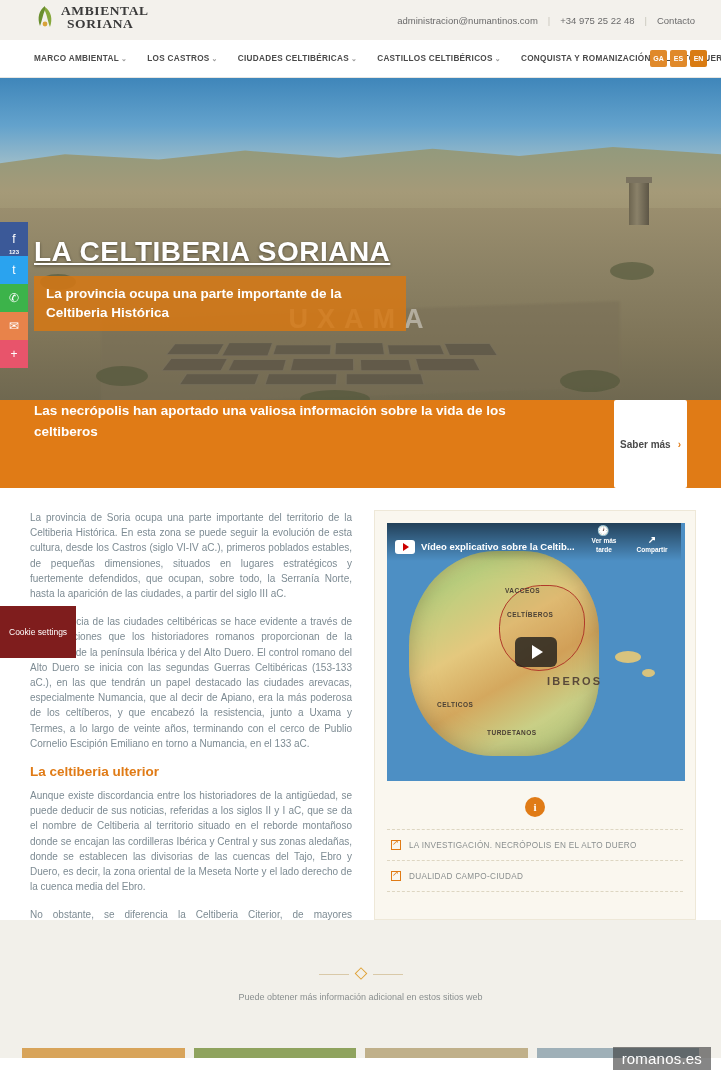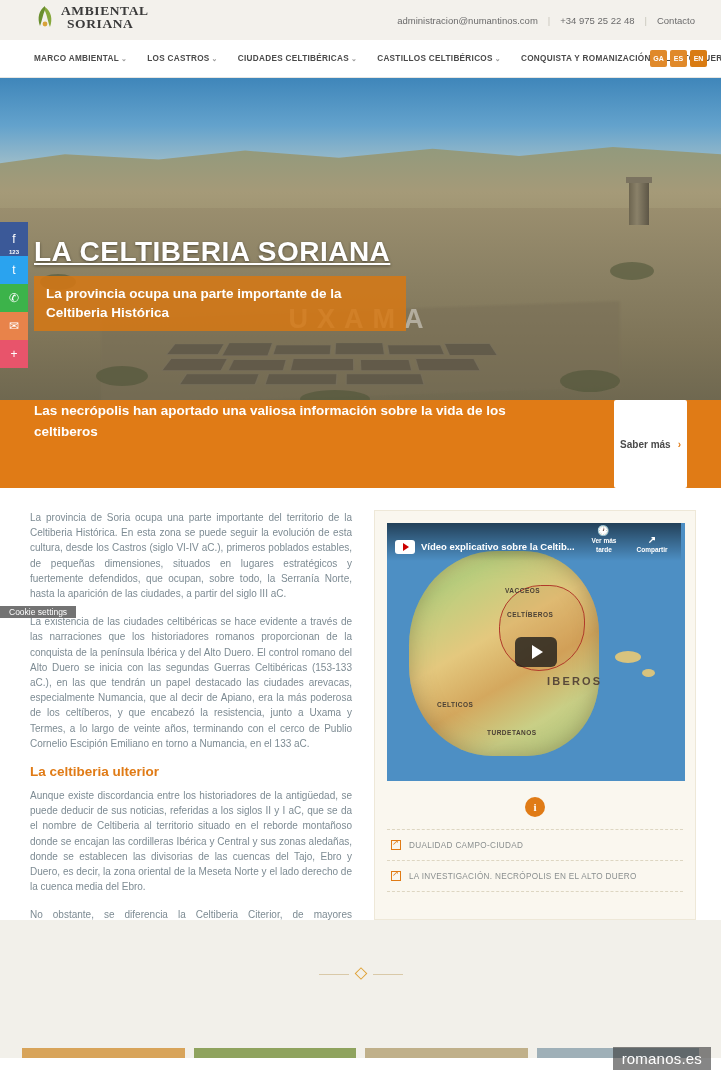--- a/index.html
+++ b/index.html
@@ -338,24 +338,24 @@
     position: relative; flex: none;
   }
   .link-row .bx:after {
     content: "↗"; position: absolute; left: 0; top: -3px;
     font-size: 8px; color: #e07b16; line-height: 10px;
   }
 
   .cookie {
     position: absolute;
     left: 0; top: 606px;
-    background: #737373;
+    background: #7f1d1d;
     color: #ffffff;
     font-size: 8.5px;
-    padding: 1px 9px;
+    padding: 21px 9px;
     z-index: 40;
     cursor: pointer;
   }
 
   
   .about {
     background: #f1 efe9;
     background-color: #f2f0ea;
     padding: 34px 0 0 0;
     text-align: center;
@@ -553,36 +553,37 @@
         <div class="play-btn">
             <span class="tri"></span>
           </div>
       </div>
 
       <div class="info-circle">i</div>
 
       <div class="links-list">
         <div class="link-row">
           <span class="bx"></span>
-          <span>DUALIDAD CAMPO-CIUDAD</span>
+          <span>LA INVESTIGACIÓN. NECRÓPOLIS EN EL ALTO DUERO</span>
         </div>
         <div class="link-row">
           <span class="bx"></span>
-          <span>LA INVESTIGACIÓN. NECRÓPOLIS EN EL ALTO DUERO</span>
+          <span>DUALIDAD CAMPO-CIUDAD</span>
         </div>
       </div>
     </div>
   </div>
 
   <div class="cookie">Cookie settings</div>
 
   <div class="about">
     <div class="divider">
         <span class="dia"></span>
       </div>
+    <p>Puede obtener más información adicional en estos sitios web</p>
     <div class="thumbs">
       <div class="thumb" style="background:#d8a45a;"></div>
       <div class="thumb" style="background:#8fa35e;"></div>
       <div class="thumb" style="background:#c0b08a;"></div>
       <div class="thumb" style="background:#9fb0b8;"></div>
     </div>
   </div>
 
   <div class="watermark-br">romanos.es</div>
 </div>

